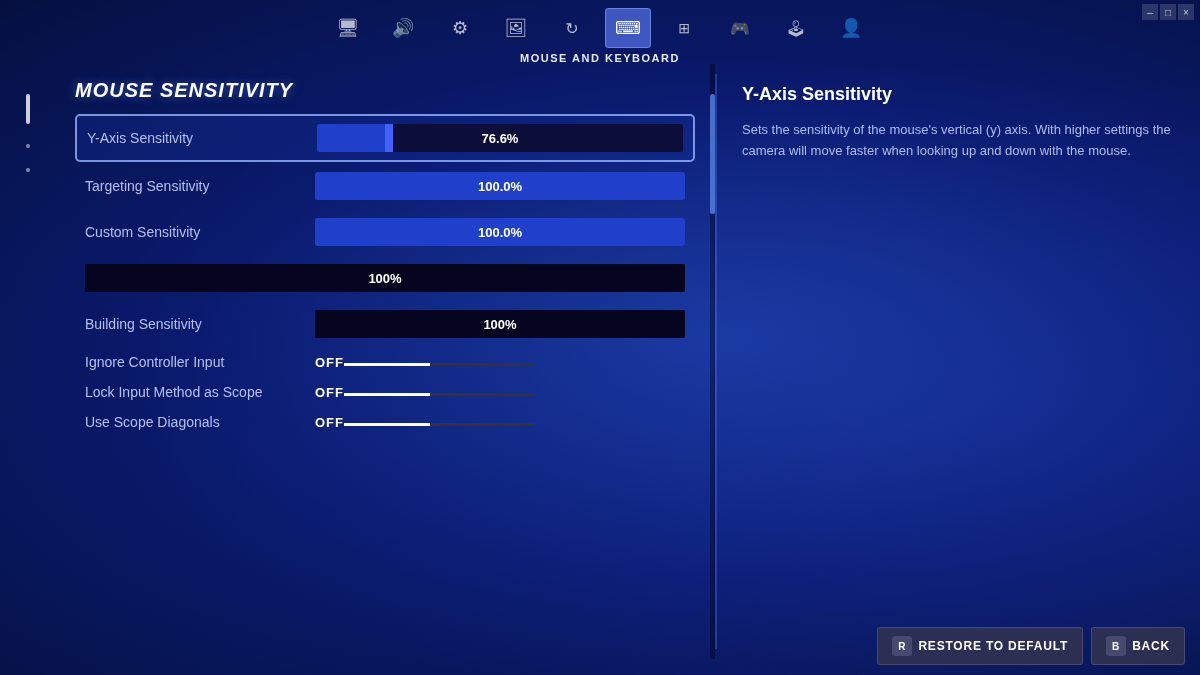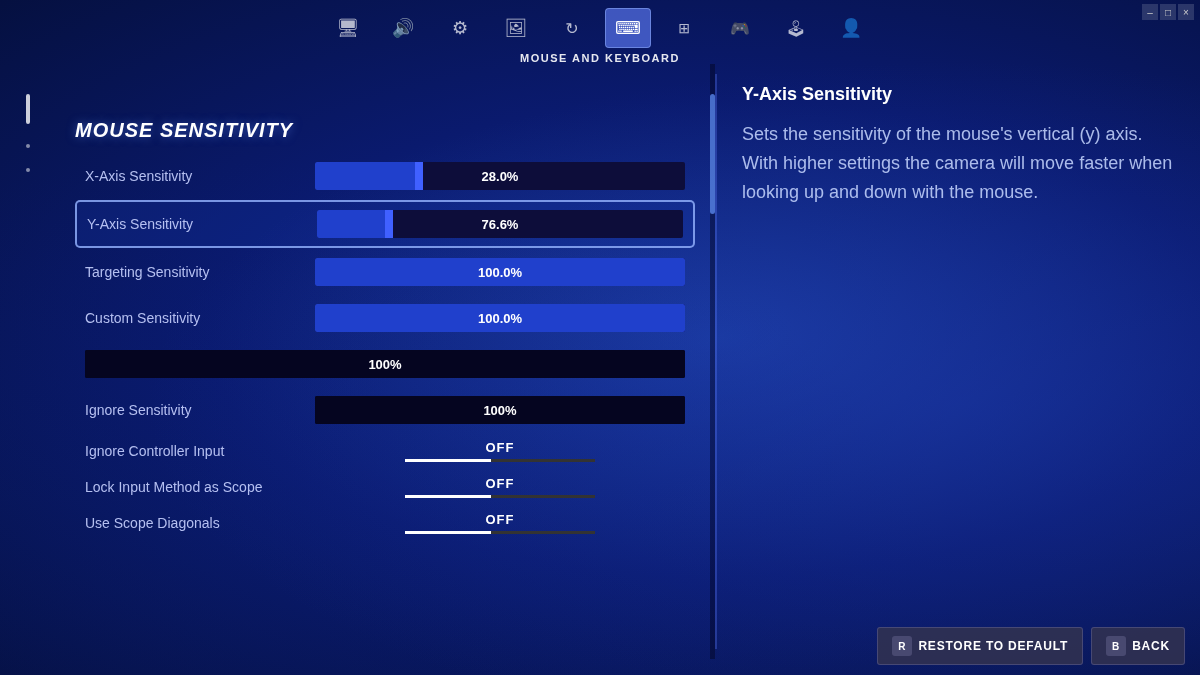--- a/index.html
+++ b/index.html
@@ -160,21 +160,20 @@
     }
 
     .section-title {
       font-size: 20px;
       font-weight: 900;
       font-style: italic;
       letter-spacing: 1px;
       color: #fff;
       text-shadow: 0 0 10px rgba(100,150,255,0.5);
       margin-bottom: 12px;
-      margin-top: 40px;
     }
 
     
     .setting-row {
       display: flex;
       align-items: center;
       padding: 8px 10px;
       margin-bottom: 2px;
       border-radius: 3px;
     }
@@ -241,21 +240,21 @@
       margin-bottom: 2px;
     }
     .toggle-label {
       width: 230px;
       font-size: 14px;
       color: rgba(200,210,255,0.9);
     }
     .toggle-control {
       flex: 1;
       display: flex;
-      flex-direction: column;
+      flex-direction: row;
       align-items: center;
     }
     .toggle-value {
       font-size: 13px;
       font-weight: 700;
       color: #fff;
       letter-spacing: 1px;
     }
     .toggle-track {
       width: 190px;
@@ -277,21 +276,21 @@
       padding: 20px 25px;
       max-width: 490px;
     }
     .info-title {
       font-size: 18px;
       font-weight: 600;
       color: #fff;
       margin-bottom: 15px;
     }
     .info-description {
-      font-size: 18px;
+      font-size: 13px;
       color: rgba(200,215,255,0.85);
       line-height: 1.6;
     }
 
     
     .bottom-bar {
       position: absolute;
       bottom: 0;
       right: 0;
       display: flex;
@@ -364,31 +363,20 @@
   <div class="left-sidebar">
     <div class="sidebar-indicator"></div>
     <div class="sidebar-dot"></div>
     <div class="sidebar-dot"></div>
   </div>
 
   <div class="settings-panel">
 
     <div class="section-title">MOUSE SENSITIVITY</div>
 
-    <div class="setting-row">
-      <div class="setting-label">X-Axis Sensitivity</div>
-      <div class="setting-control">
-        <div class="slider-container">
-          <div class="slider-track"></div>
-          <div class="slider-fill" style="width: 28%;"></div>
-          <div class="slider-thumb" style="left: calc(28% - 4px);"></div>
-          <div class="slider-value">28.0%</div>
-        </div>
-      </div>
-    </div>
 
     <div class="setting-row selected">
       <div class="setting-label">Y-Axis Sensitivity</div>
       <div class="setting-control">
         <div class="slider-container">
           <div class="slider-track"></div>
           <div class="slider-fill" style="width: 19.6%;"></div>
           <div class="slider-thumb" style="left: calc(19.6% - 4px);"></div>
           <div class="slider-value">76.6%</div>
         </div>
@@ -421,21 +409,21 @@
       <div class="setting-control">
         <div class="slider-container">
           <div class="slider-track" style="background: #050520;"></div>
           <div class="slider-fill" style="width: 100%; background: #050520;"></div>
           <div class="slider-value">100%</div>
         </div>
       </div>
     </div>
 
     <div class="setting-row">
-      <div class="setting-label">Ignore Sensitivity</div>
+      <div class="setting-label">Building Sensitivity</div>
       <div class="setting-control">
         <div class="slider-container">
           <div class="slider-track" style="background: #050520;"></div>
           <div class="slider-fill" style="width: 100%; background: #050520;"></div>
           <div class="slider-value">100%</div>
         </div>
       </div>
     </div>
 
     <div class="toggle-row">

